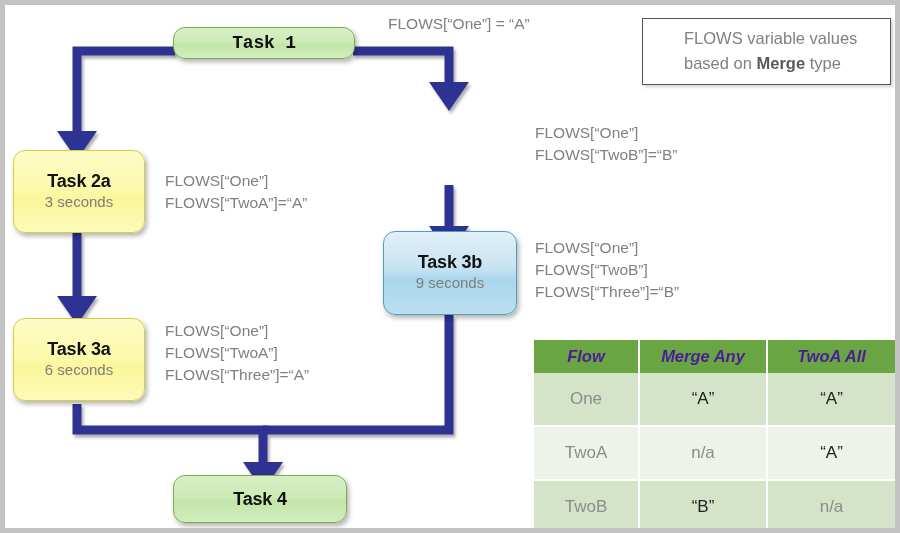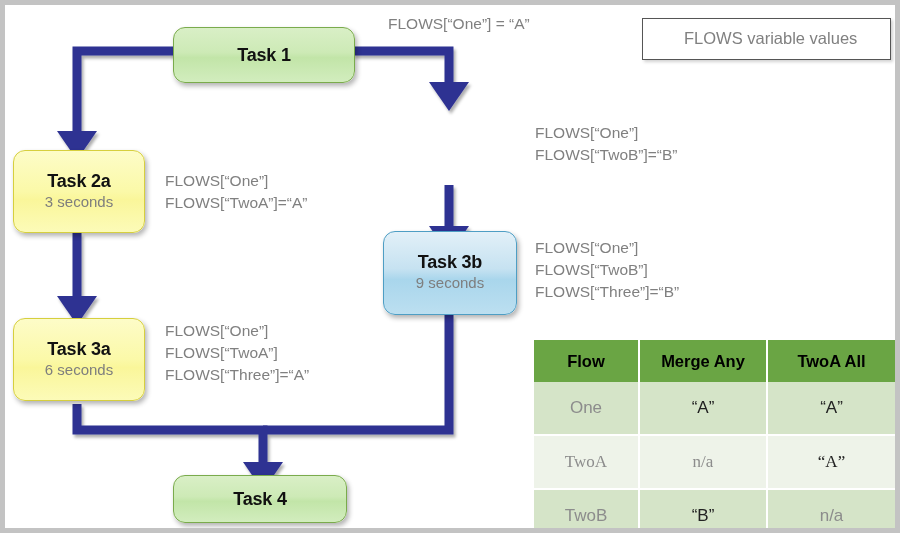--- a/index.html
+++ b/index.html
@@ -84,41 +84,42 @@
 
   
   #flow-table {
     position: absolute;
     border-collapse: collapse;
     z-index: 7;
     table-layout: fixed;
   }
   #flow-table th {
     background: #6aa544;
-    color: #000000;
+    color: #4c1d95;
     font-size: 16.5px;
     font-weight: bold;
-    height: 42px;
+    height: 33px;
     text-align: center;
     border-right: 2px solid #ffffff;
     padding: 0;
+    font-style: italic;
   }
   #flow-table th:last-child { border-right: none; }
   #flow-table td {
     text-align: center;
     height: 38px;
     font-size: 17px;
     color: #8c8c8c;
     border-right: 2px solid #ffffff;
     border-bottom: 2px solid #ffffff;
     padding: 7px;
   }
   #flow-table td:last-child { border-right: none; }
   #flow-table tbody tr.odd td { background: #d5e4c8; }
-  #flow-table tbody tr.even td { background: #eef3e9; font-family: Liberation Serif, serif; }
+  #flow-table tbody tr.even td { background: #eef3e9; }
   #flow-table td.val { color: #222222; }
 
   svg#wires { position: absolute; left: 0; top: 0; z-index: 2; }
 </style>
 </head>
 <body>
 
 <div id="canvas">
 
   <svg id="wires" width="900" height="533">
@@ -144,21 +145,21 @@
 
     <g fill="#2e3192" filter="url(#wireShadow)">
       <polygon points="52,126 92,126 72,155"></polygon>
       <polygon points="424,77 464,77 444,106"></polygon>
       <polygon points="52,291 92,291 72,320"></polygon>
       <polygon points="424,221 464,221 444,250"></polygon>
       <polygon points="238,457 278,457 258,486"></polygon>
     </g>
   </svg>
 
-  <div class="task-box box-green" style="left:168px; top:22px; width:182px; height:56px;">
+  <div class="task-box box-green" style="left:168px; top:22px; width:182px; height:32px;font-family:Liberation Mono, monospace;">
     <div class="task-title">Task 1</div>
   </div>
 
   <div class="task-box box-yellow" style="left:8px; top:145px; width:132px; height:83px;">
     <div class="task-title">Task 2a</div>
     <div class="task-sub">3 seconds</div>
   </div>
 
 
   <div class="task-box box-yellow" style="left:8px; top:313px; width:132px; height:83px;">
@@ -186,20 +187,21 @@
   <div class="flow-note" style="left:160px; top:315px;">FLOWS[“One”]
 FLOWS[“TwoA”]
 FLOWS[“Three”]=“A”</div>
 
   <div class="flow-note" style="left:530px; top:232px;">FLOWS[“One”]
 FLOWS[“TwoB”]
 FLOWS[“Three”]=“B”</div>
 
   <div id="legend-box" style="left:637px; top:13px; width:249px;padding-left:41px;">
     <div>FLOWS variable  values</div>
+    <div><span>based  on </span><b>Merge</b><span> type</span></div>
   </div>
 
   <table id="flow-table" style="left:529px; top:335px; width:361px;">
     <colgroup>
         <col style="width:105px">
         <col style="width:128px">
         <col style="width:128px">
       </colgroup>
     <thead>
       <tr>

